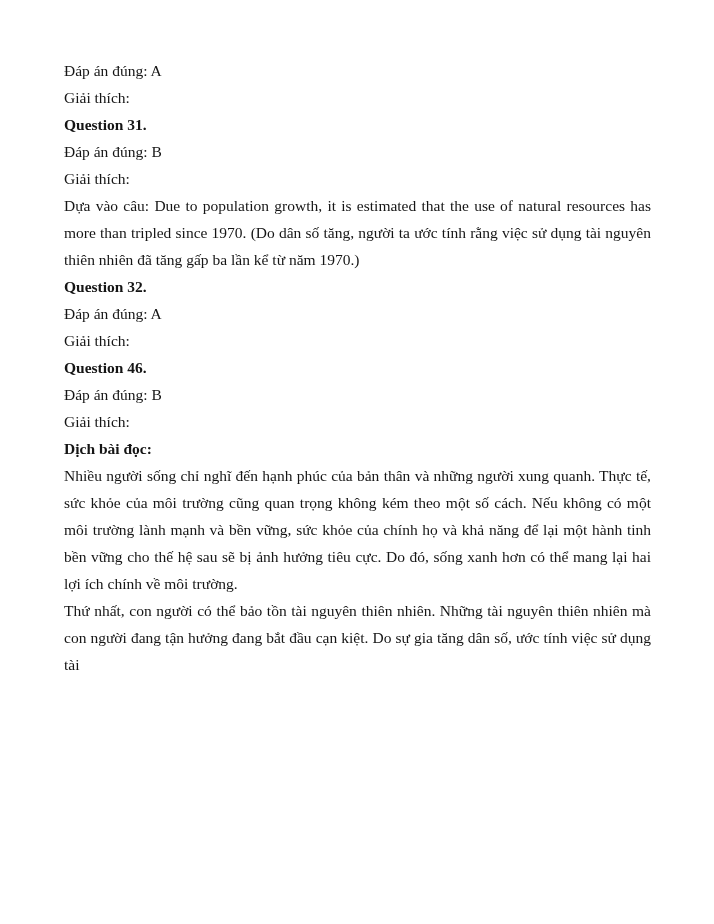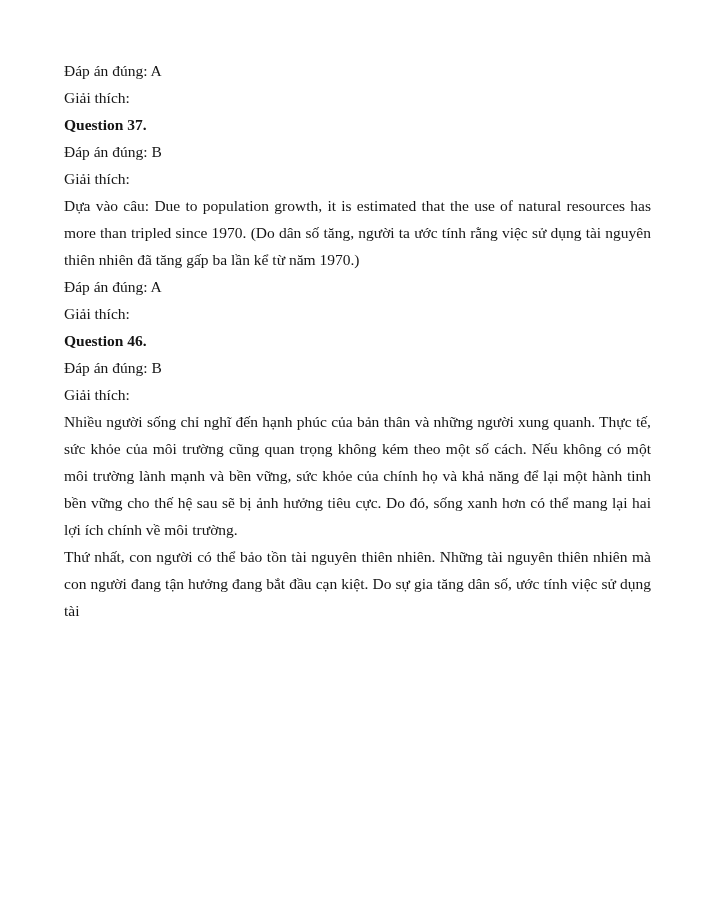--- a/index.html
+++ b/index.html
@@ -19,27 +19,29 @@
   .bold { font-weight: bold; }
   .just { text-align: justify; text-justify: inter-word; }
 </style>
 </head>
 <body>
 
 <div class="page">
   <p>Đáp án đúng: A</p>
   <p>Giải thích:</p>
 
-  <p class="bold">Question 37.</p>
+  <p class="bold">Question 31.</p>
   <p>Đáp án đúng: B</p>
   <p>Giải thích:</p>
   <p class="just">Dựa vào câu: Due to population growth, it is estimated that the use of natural resources has more than tripled since 1970. (Do dân số tăng, người ta ước tính rằng việc sử dụng tài nguyên thiên nhiên đã tăng gấp ba lần kể từ năm 1970.)</p>
 
+  <p class="bold">Question 32.</p>
   <p>Đáp án đúng: A</p>
   <p>Giải thích:</p>
 
   <p class="bold">Question 46.</p>
   <p>Đáp án đúng: B</p>
   <p>Giải thích:</p>
 
+  <p class="bold">Dịch bài đọc:</p>
   <p class="just">Nhiều người sống chỉ nghĩ đến hạnh phúc của bản thân và những người xung quanh. Thực tế, sức khỏe của môi trường cũng quan trọng không kém theo một số cách. Nếu không có một môi trường lành mạnh và bền vững, sức khỏe của chính họ và khả năng để lại một hành tinh bền vững cho thế hệ sau sẽ bị ảnh hưởng tiêu cực. Do đó, sống xanh hơn có thể mang lại hai lợi ích chính về môi trường.</p>
   <p class="just">Thứ nhất, con người có thể bảo tồn tài nguyên thiên nhiên. Những tài nguyên thiên nhiên mà con người đang tận hưởng đang bắt đầu cạn kiệt. Do sự gia tăng dân số, ước tính việc sử dụng tài</p>
 </div>
 
 </body></html>

